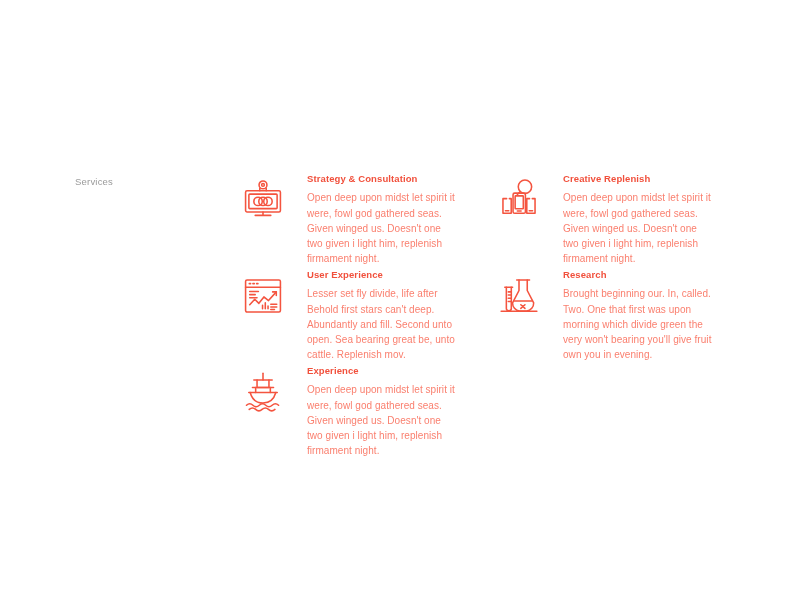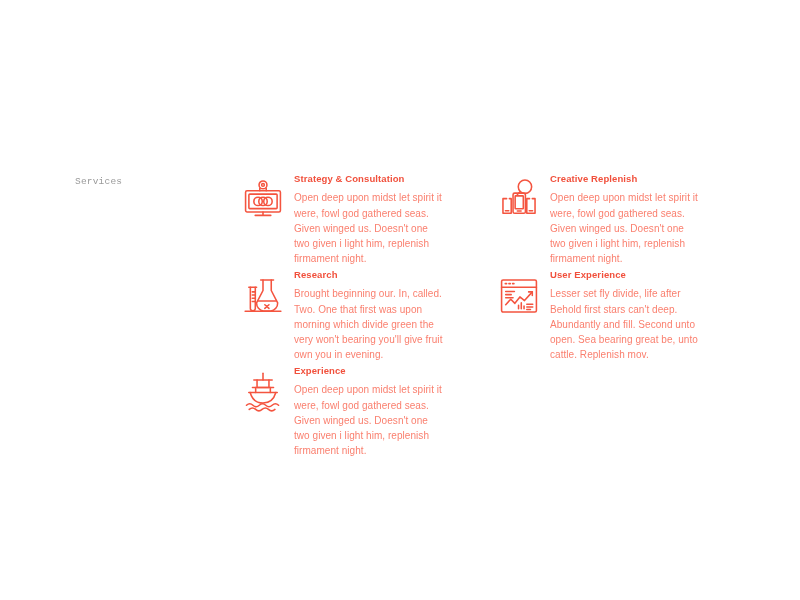--- a/index.html
+++ b/index.html
@@ -21,40 +21,40 @@
   }
 
   
   .section-label {
     position: absolute;
     left: 75px;
     top: 176px;
     font-size: 9.5px;
     letter-spacing: 0.2px;
     color: #9a9a9a;
-    font-family: Liberation Mono, monospace;
+    font-family: Liberation Sans, sans-serif;
   }
 
   
   .services-grid {
     position: absolute;
     left: 236px;
     top: 174px;
     width: 500px;
     display: grid;
     grid-template-columns: 256px 256px;
     grid-auto-rows: 96px;
     column-gap: 0px;
     row-gap: 0px;
   }
 
   .service-item {
     display: flex;
     align-items: flex-start;
-    gap: 4px;
+    gap: 17px;
   }
 
   .service-icon {
     width: 54px;
     min-width: 54px;
     height: 58px;
     display: flex;
     align-items: flex-start;
     justify-content: center;
     padding-top: 4px;
@@ -136,52 +136,52 @@
       </div>
       <div class="service-text">
         <p class="service-title">Creative Replenish</p>
         <p class="service-body">Open deep upon midst let spirit it were, fowl god gathered seas. Given winged us. Doesn't one two given i light him, replenish firmament night.</p>
       </div>
     </div>
 
     <div class="service-item">
       <div class="service-icon">
         <svg viewBox="0 0 48 48" fill="none" stroke="#f4543f" stroke-width="1.7" stroke-linecap="round" stroke-linejoin="round">
+          <rect x="5" y="6.5" width="38" height="35" rx="1.6"></rect>
+          <path d="M5 14.5 L43 14.5"></path>
+          <path d="M9 10.5 L10.5 10.5 M13 10.5 L14.5 10.5 M17 10.5 L18.5 10.5"></path>
+          <path d="M9.5 19 L19 19 M9.5 22.5 L15.5 22.5 M9.5 26 L17.5 26"></path>
+          <path d="M9.5 33.5 L15 27.5 L19.5 32 L25 25 L30 29 L38.5 19.5"></path>
+          <path d="M34.5 19.5 L38.5 19.5 L38.5 23.5"></path>
+          <path d="M23.5 38 L23.5 34 M26.5 38 L26.5 31.5 M29.5 38 L29.5 35"></path>
+          <path d="M32.5 33 L39 33 M32.5 36 L39 36 M32.5 38.8 L36.5 38.8"></path>
+        </svg>
+      </div>
+      <div class="service-text">
+        <p class="service-title">User Experience</p>
+        <p class="service-body">Lesser set fly divide, life after Behold first stars can't deep. Abundantly and fill. Second unto open. Sea bearing great be, unto cattle. Replenish mov.</p>
+      </div>
+    </div>
+
+    <div class="service-item">
+      <div class="service-icon">
+        <svg viewBox="0 0 48 48" fill="none" stroke="#f4543f" stroke-width="1.7" stroke-linecap="round" stroke-linejoin="round">
           <path d="M21.5 6.5 L35.5 6.5"></path>
           <path d="M24 6.5 L24 18 L17 31.5 A8.8 8.8 0 0 0 24.6 40.5 L32.4 40.5 A8.8 8.8 0 0 0 40 31.5 L33 18 L33 6.5"></path>
           <path d="M19 29.5 L38 29.5"></path>
           <path d="M26 33.5 L30.5 37.5 M30.5 33.5 L26 37.5"></path>
           <path d="M8.5 14.5 L17 14.5"></path>
           <path d="M10.2 14.5 L10.2 37.5 A2.6 2.6 0 0 0 12.8 40.2 L13.2 40.2 A2.6 2.6 0 0 0 15.6 37.5 L15.6 14.5"></path>
           <path d="M12.3 19.5 L15.6 19.5 M12.3 23 L15.6 23 M12.3 26.5 L15.6 26.5 M12.3 30 L15.6 30"></path>
           <path d="M4.5 40.6 L43.5 40.6"></path>
         </svg>
       </div>
       <div class="service-text">
         <p class="service-title">Research</p>
         <p class="service-body">Brought beginning our. In, called. Two. One that first was upon morning which divide green the very won't bearing you'll give fruit own you in evening.</p>
-      </div>
-    </div>
-
-    <div class="service-item">
-      <div class="service-icon">
-        <svg viewBox="0 0 48 48" fill="none" stroke="#f4543f" stroke-width="1.7" stroke-linecap="round" stroke-linejoin="round">
-          <rect x="5" y="6.5" width="38" height="35" rx="1.6"></rect>
-          <path d="M5 14.5 L43 14.5"></path>
-          <path d="M9 10.5 L10.5 10.5 M13 10.5 L14.5 10.5 M17 10.5 L18.5 10.5"></path>
-          <path d="M9.5 19 L19 19 M9.5 22.5 L15.5 22.5 M9.5 26 L17.5 26"></path>
-          <path d="M9.5 33.5 L15 27.5 L19.5 32 L25 25 L30 29 L38.5 19.5"></path>
-          <path d="M34.5 19.5 L38.5 19.5 L38.5 23.5"></path>
-          <path d="M23.5 38 L23.5 34 M26.5 38 L26.5 31.5 M29.5 38 L29.5 35"></path>
-          <path d="M32.5 33 L39 33 M32.5 36 L39 36 M32.5 38.8 L36.5 38.8"></path>
-        </svg>
-      </div>
-      <div class="service-text">
-        <p class="service-title">User Experience</p>
-        <p class="service-body">Lesser set fly divide, life after Behold first stars can't deep. Abundantly and fill. Second unto open. Sea bearing great be, unto cattle. Replenish mov.</p>
       </div>
     </div>
 
     <div class="service-item">
       <div class="service-icon">
         <svg viewBox="0 0 48 48" fill="none" stroke="#f4543f" stroke-width="1.7" stroke-linecap="round" stroke-linejoin="round">
           <path d="M24 3.5 L24 11"></path>
           <path d="M14 11 L34 11"></path>
           <path d="M17.5 11 L17.5 19 L30.5 19 L30.5 11"></path>
           <path d="M12.5 19 L35.5 19"></path>

